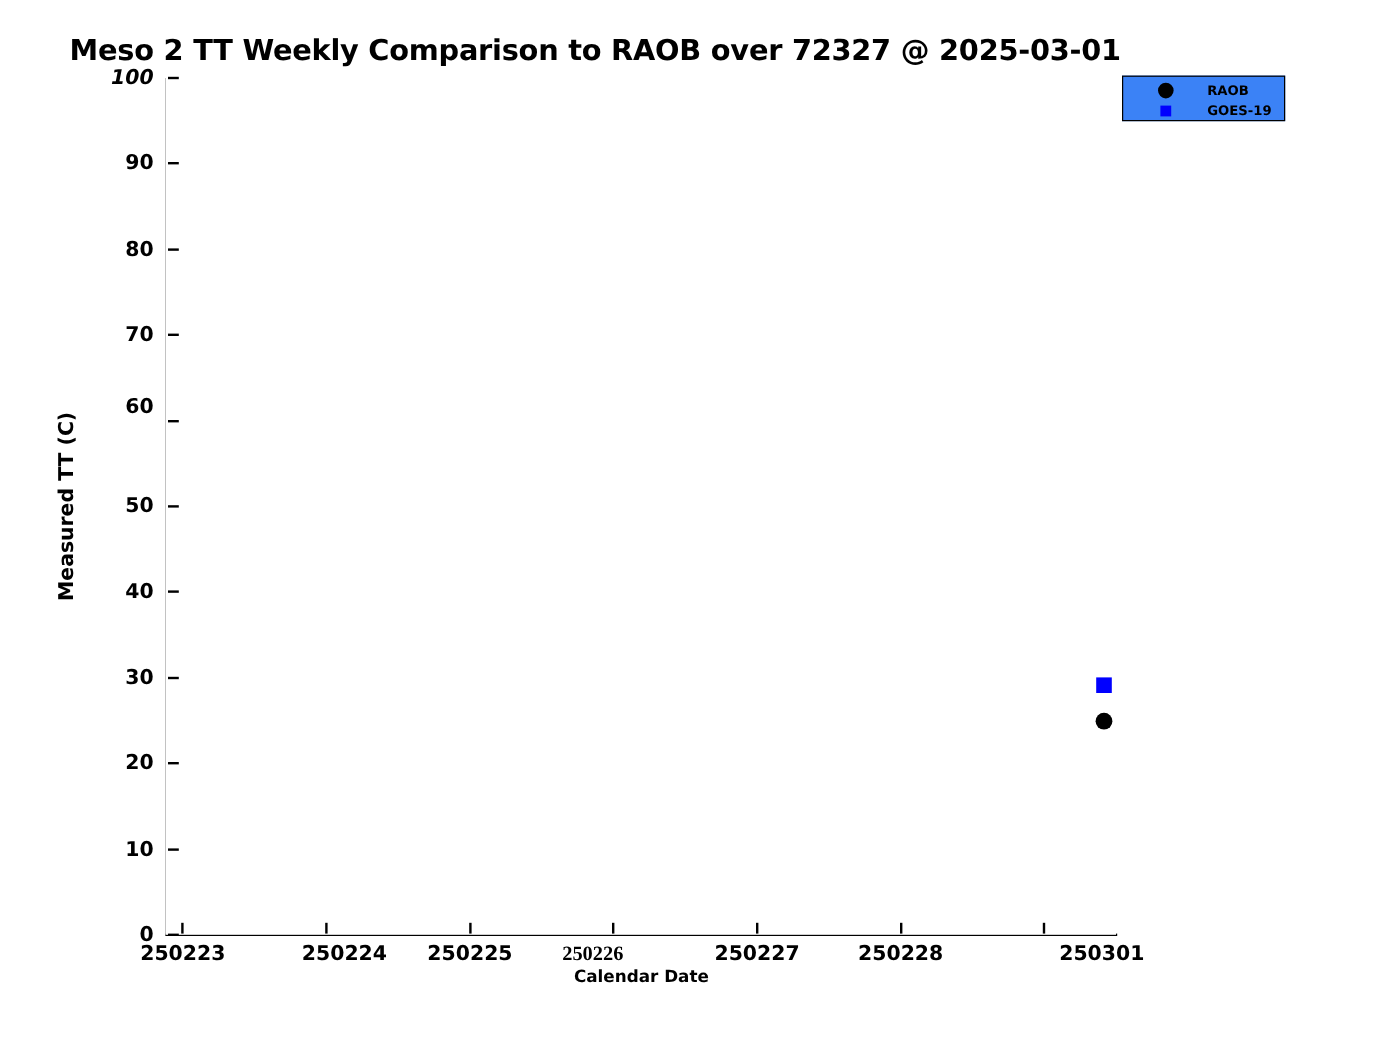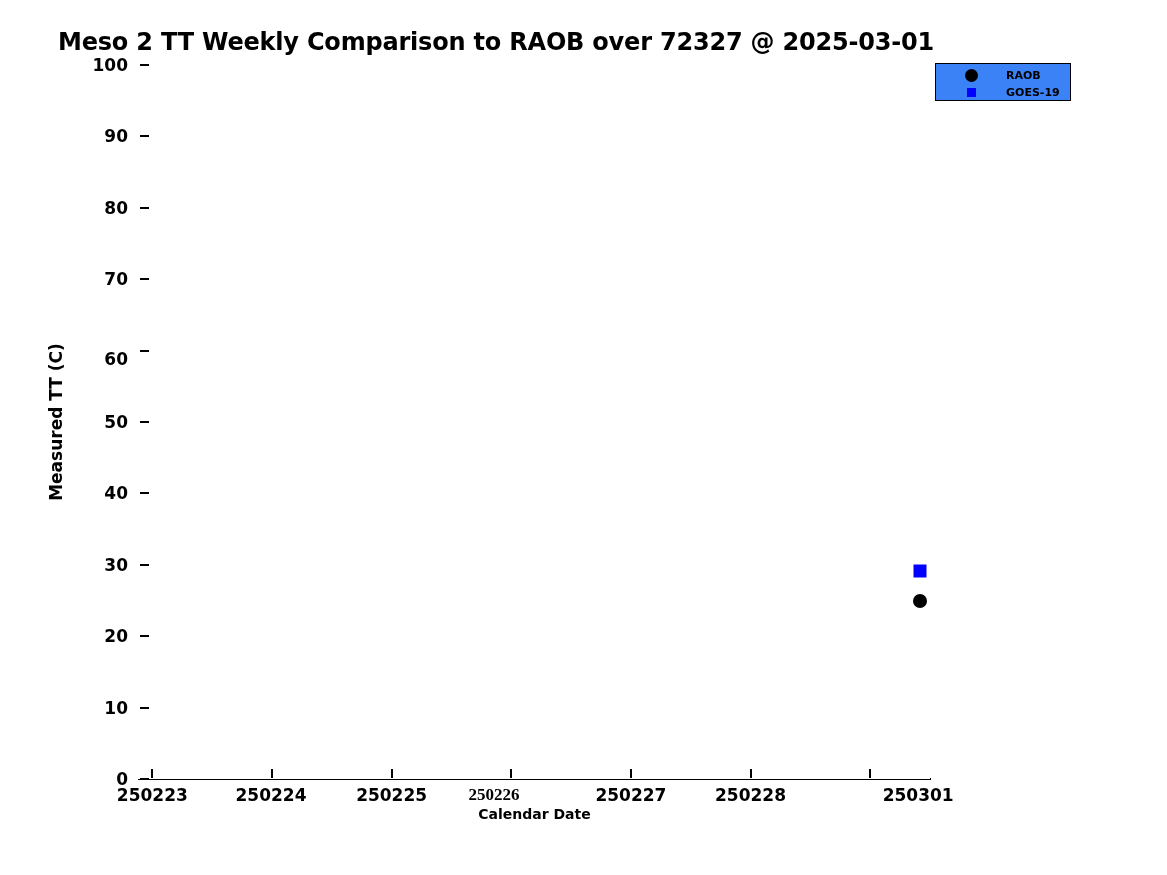--- a/index.html
+++ b/index.html
@@ -203,35 +203,35 @@
       <div class="ytick-label" style="top: 707.6px;">10</div>
       <div class="ytick" style="top: 635.2px;"></div>
       <div class="ytick-label" style="top: 636.2px;">20</div>
       <div class="ytick" style="top: 563.8px;"></div>
       <div class="ytick-label" style="top: 564.8px;">30</div>
       <div class="ytick" style="top: 492.4px;"></div>
       <div class="ytick-label" style="top: 493.4px;">40</div>
       <div class="ytick" style="top: 421px;"></div>
       <div class="ytick-label" style="top: 422px;">50</div>
       <div class="ytick" style="top: 349.6px;"></div>
-      <div class="ytick-label" style="top: 359px;">60</div>
+      <div class="ytick-label" style="top: 339px;">60</div>
       <div class="ytick" style="top: 278.2px;"></div>
       <div class="ytick-label" style="top: 279.2px;">70</div>
       <div class="ytick" style="top: 206.8px;"></div>
       <div class="ytick-label" style="top: 207.8px; text-align: right;">80</div>
       <div class="ytick" style="top: 135.4px;"></div>
       <div class="ytick-label" style="top: 136.4px;">90</div>
       <div class="ytick" style="top: 64px;"></div>
-      <div class="ytick-label" style="top: 65px;">100</div>
+      <div class="ytick-label" style="top: 65px; font-style: italic;">100</div>
     </div>
   <div id="x-axis">
       <div class="xtick" style="left: 151.356px;"></div>
       <div class="xtick-label" style="left: 152.356px;">250223</div>
       <div class="xtick" style="left: 270.994px;"></div>
-      <div class="xtick-label" style="left: 271px;">250224</div>
+      <div class="xtick-label" style="left: 287px;">250224</div>
       <div class="xtick" style="left: 390.631px;"></div>
       <div class="xtick-label" style="left: 391.631px;">250225</div>
       <div class="xtick" style="left: 510.269px;"></div>
       <div class="xtick-label" style="left: 494px; font-family: Liberation Serif, serif;">250226</div>
       <div class="xtick" style="left: 629.906px;"></div>
       <div class="xtick-label" style="left: 630.906px;">250227</div>
       <div class="xtick" style="left: 749.544px;"></div>
       <div class="xtick-label" style="left: 750.544px;">250228</div>
       <div class="xtick" style="left: 869.181px;"></div>
       <div class="xtick-label" style="left: 870.181px; margin-left: 48px;">250301</div>

